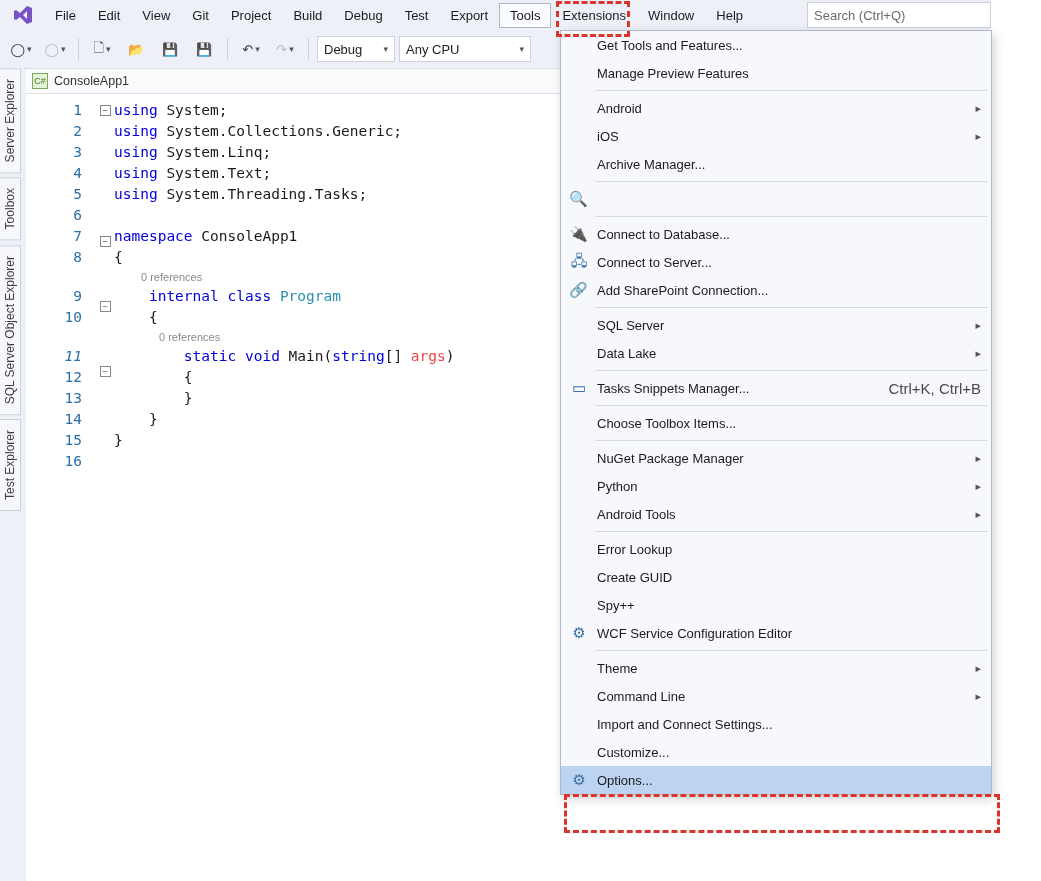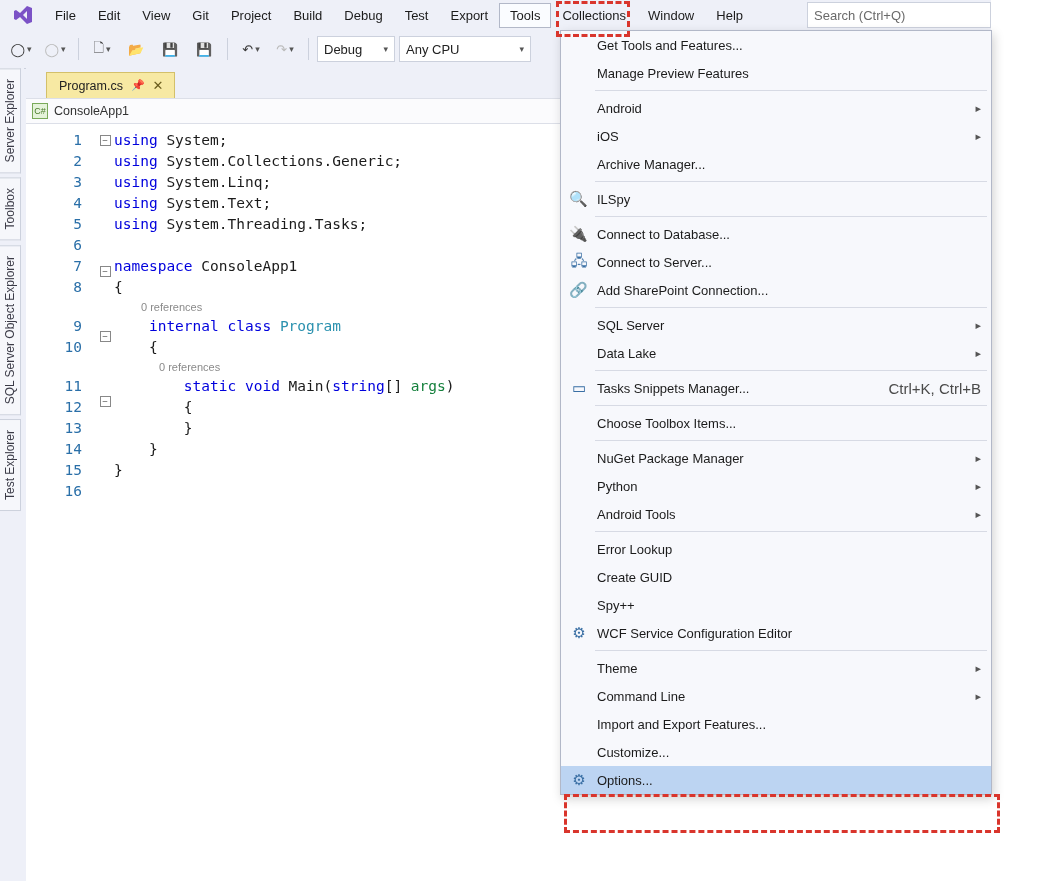--- a/index.html
+++ b/index.html
@@ -43,21 +43,21 @@
   .current-line{position:absolute;left:0;right:0;height:21px;border-top:1px solid #e1e4ee;border-bottom:1px solid #e1e4ee;background:#fcfdff;z-index:-1;}
   
   .dropdown{position:absolute;top:30px;left:560px;width:430px;background:#f7f8fc;border:1px solid #b2b8c8;box-shadow:2px 4px 10px rgba(0,0,0,0.18);z-index:40;}
   .dd-row{display:flex;align-items:center;height:28px;padding:0 10px 0 6px;color:#1b1b1b;cursor:default;}
   .dd-row.selected{background:#bcd4f2;}
   .dd-icon{width:24px;display:flex;align-items:center;justify-content:center;color:#3a6fa4;font-size:15px;}
   .dd-label{flex:1;padding-left:6px;}
   .dd-short{color:#4a4a4a;font-size:15px;}
   .dd-sub{color:#555;font-size:11px;margin-left:auto;}
   .dd-sep{height:1px;background:#d7dae4;margin:3px 4px 3px 34px;}
-  .muted{color:#15803d;}
+  .muted{color:#ef4444;}
 </style>
 </head>
 <body>
 <div class="app">
 
 <div class="menubar">
   <div class="logo">
     <svg viewBox="0 0 24 24" width="24" height="24">
           <path fill="#7b52c6" d="M17 3l5 2v14l-5 2-7-7-4 3-2-1V8l2-1 4 3 7-7zm0 5l-4 4 4 4V8z"></path>
         </svg>
@@ -66,21 +66,21 @@
         <div class="menu-item">File</div>
         <div class="menu-item">Edit</div>
         <div class="menu-item">View</div>
         <div class="menu-item">Git</div>
         <div class="menu-item">Project</div>
         <div class="menu-item">Build</div>
         <div class="menu-item">Debug</div>
         <div class="menu-item">Test</div>
         <div class="menu-item">Export</div>
         <div class="menu-item active">Tools</div>
-        <div class="menu-item">Collections</div>
+        <div class="menu-item">Extensions</div>
         <div class="menu-item">Window</div>
         <div class="menu-item">Help</div>
       </div>
   <div class="search-box">
     <span>Search (Ctrl+Q)</span>
   </div>
 </div>
 
 <div class="toolbar">
   <div class="tb-btn">
@@ -128,46 +128,39 @@
 <div class="left-rail">
   <div id="rail-tabs">
         <div class="rail-tab">Server Explorer</div>
         <div class="rail-tab">Toolbox</div>
         <div class="rail-tab">SQL Server Object Explorer</div>
         <div class="rail-tab">Test Explorer</div>
       </div>
 </div>
 
 <div class="work">
-  <div class="doc-tabs">
-    <div class="doc-tab">
-      <span>Program.cs</span>
-      <span class="pin">📌</span>
-      <span class="close">✕</span>
-    </div>
-  </div>
   <div class="breadcrumb">
     <span class="bc-icon">C#</span>
     <span>ConsoleApp1</span>
   </div>
   <div class="code-wrap">
     <div class="gutter-num" id="gutter-num">
           <div style="height: 21px;">1</div>
           <div style="height: 21px;">2</div>
           <div style="height: 21px;">3</div>
           <div style="height: 21px;">4</div>
           <div style="height: 21px;">5</div>
           <div style="height: 21px;">6</div>
           <div style="height: 21px;">7</div>
           <div style="height: 21px;">8</div>
           <div style="height: 18px;"></div>
           <div style="height: 21px;">9</div>
           <div style="height: 21px;">10</div>
           <div style="height: 18px;"></div>
-          <div style="height: 21px;">11</div>
+          <div style="height: 21px; font-style: italic;">11</div>
           <div style="height: 21px;">12</div>
           <div style="height: 21px;">13</div>
           <div style="height: 21px;">14</div>
           <div style="height: 21px;">15</div>
           <div style="height: 21px;">16</div>
         </div>
     <div class="gutter-fold" id="gutter-fold">
           <div style="height: 21px;">
             <div class="box">−</div>
           </div>
@@ -219,21 +212,20 @@
         <span class="dd-label">iOS</span>
         <span class="dd-sub">▸</span>
       </div>
       <div class="dd-row">
         <span class="dd-icon"></span>
         <span class="dd-label">Archive Manager...</span>
       </div>
       <div class="dd-sep"></div>
       <div class="dd-row">
         <span class="dd-icon">🔍</span>
-        <span class="dd-label">ILSpy</span>
       </div>
       <div class="dd-sep"></div>
       <div class="dd-row">
         <span class="dd-icon">🔌</span>
         <span class="dd-label">Connect to Database...</span>
       </div>
       <div class="dd-row">
         <span class="dd-icon">🖧</span>
         <span class="dd-label">Connect to Server...</span>
       </div>
@@ -302,21 +294,21 @@
         <span class="dd-label">Theme</span>
         <span class="dd-sub">▸</span>
       </div>
       <div class="dd-row">
         <span class="dd-icon"></span>
         <span class="dd-label">Command Line</span>
         <span class="dd-sub">▸</span>
       </div>
       <div class="dd-row">
         <span class="dd-icon"></span>
-        <span class="dd-label">Import and Export Features...</span>
+        <span class="dd-label">Import and Connect Settings...</span>
       </div>
       <div class="dd-row">
         <span class="dd-icon"></span>
         <span class="dd-label">Customize...</span>
       </div>
       <div class="dd-row selected">
         <span class="dd-icon">⚙</span>
         <span class="dd-label">Options...</span>
       </div>
     </div>

